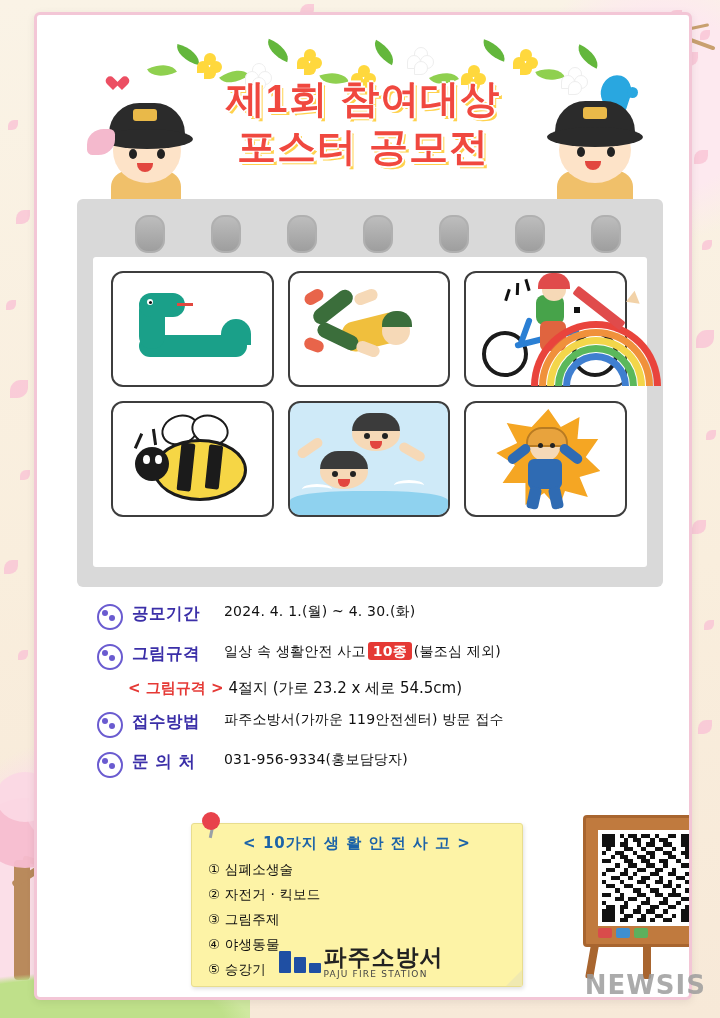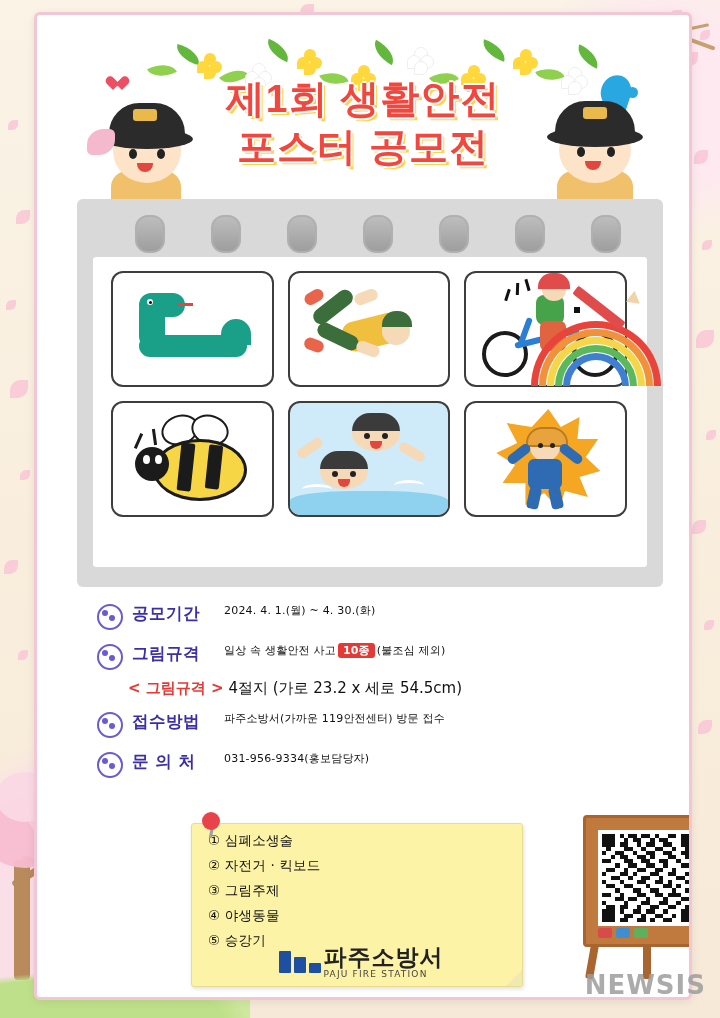--- a/index.html
+++ b/index.html
@@ -120,21 +120,21 @@
     position:relative;flex:0 0 auto;margin-right:9px;margin-top:1px;
   }
   .bullet:before,.bullet:after{
     content:"";position:absolute;width:6px;height:6px;border-radius:50%;background:#6a5bd0;
   }
   .bullet:before{left:3px;top:4px;}
   .bullet:after{left:10px;top:9px;}
   .label{
     color:#3b2fa8;font-weight:bold;font-size:16.5px;width:92px;flex:0 0 auto;letter-spacing:.5px;
   }
-  .value{color:#111;font-size:11px;letter-spacing:.2px;}
+  .value{color:#111;font-size:14px;letter-spacing:.2px;}
   .value .hl{
     background:#e53935;color:#fff;font-weight:bold;padding:1px 5px;border-radius:3px;margin:0 2px;
   }
   .subrow{margin:-4px 0 13px 31px;font-size:15px;color:#111;}
   .subrow .red{color:#e53935;font-weight:bold;}
 
   
   .note{
     position:absolute;left:146px;top:800px;width:330px;height:162px;
     background:#fdf3a6;border:1px solid #e8dd8e;border-radius:3px;
@@ -287,21 +287,21 @@
     </div>
     <div class="flower" style="left:416px;top:26px;">
       <div class="p" style="background:#ffffff;left:7px;top:0;border:1px solid #eee;"></div>
       <div class="p" style="background:#ffffff;left:0;top:8px;border:1px solid #eee;"></div>
       <div class="p" style="background:#ffffff;left:13px;top:8px;border:1px solid #eee;"></div>
       <div class="p" style="background:#ffffff;left:7px;top:14px;border:1px solid #eee;"></div>
     </div>
   </div>
 
   <div class="title-wrap">
-    <div class="title-line">제1회 생활안전</div>
+    <div class="title-line">제1회 참여대상</div>
     <div class="title-line">포스터 공모전</div>
   </div>
 
   <div class="mascot" style="left:46px;top:62px;width:110px;height:120px;">
     <div class="heart" style="left:22px;top:-8px;"></div>
     <div class="m-body" style="left:20px;top:86px;width:70px;height:42px;"></div>
     <div class="m-head" style="left:22px;top:34px;width:68px;height:64px;"></div>
     <div class="m-helmet" style="left:18px;top:18px;width:76px;height:38px;"></div>
     <div class="m-brim" style="left:10px;top:44px;width:92px;height:20px;"></div>
     <div style="position:absolute;left:42px;top:24px;width:24px;height:12px;background:#e9b949;border-radius:3px;"></div>
@@ -465,20 +465,21 @@
       <div class="label">문 의 처</div>
       <div class="value">031-956-9334(홍보담당자)</div>
     </div>
   </div>
 
   <div class="note">
     <div class="pin">
       <div class="pin-needle"></div>
       <div class="pin-head"></div>
     </div>
+    <div class="note-title">&lt; 10가지 생 활 안 전 사 고 &gt;</div>
     <div class="note-cols">
       <div class="note-col">
         <div class="note-item">① 심폐소생술</div>
         <div class="note-item">② 자전거 · 킥보드</div>
         <div class="note-item">③ 그림주제</div>
         <div class="note-item">④ 야생동물</div>
         <div class="note-item">⑤ 승강기</div>
       </div>
     </div>
   </div>

